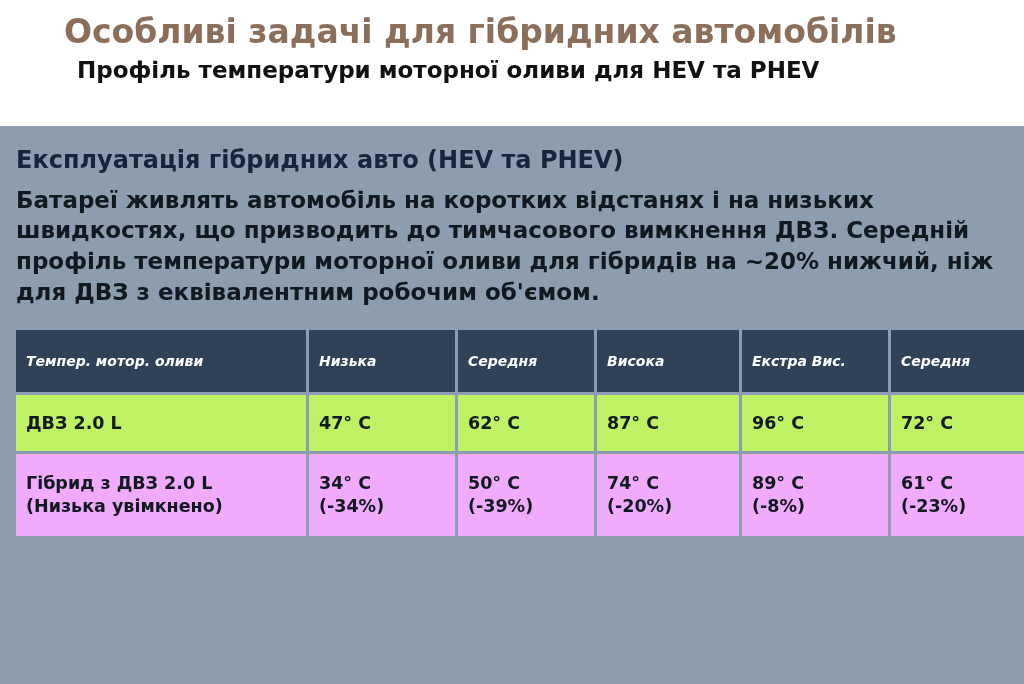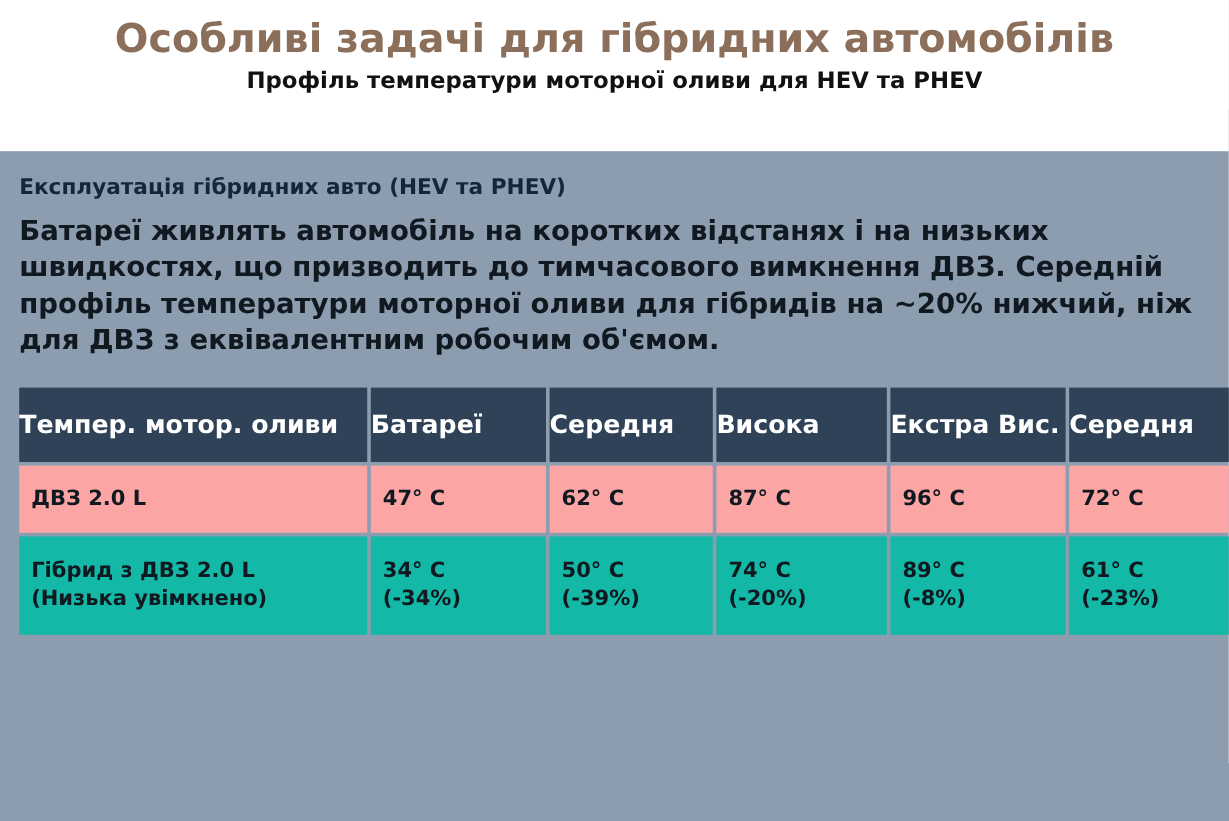--- a/index.html
+++ b/index.html
@@ -16,52 +16,52 @@
   .page {
     position: relative;
     width: 1024px;
     height: 684px;
     box-sizing: border-box;
   }
   
   .header {
     padding: 14px 0 12px 0;
     background: #ffffff;
-    text-align: center;
+    margin-left: 44px;
   }
   .title {
     font-size: 33px;
     font-weight: bold;
     color: #8c6f5a;
     letter-spacing: 0px;
     line-height: 1.12;
     margin: 0 0 6px 0;
     padding: 0 20px;
   }
   .subtitle {
-    font-size: 19px;
+    font-size: 23px;
     font-weight: bold;
     color: #111111;
     line-height: 1.15;
     margin: 0;
     padding: 0 33px;
   }
   
   .panel {
     position: absolute;
     left: 0;
     top: 126px;
     width: 1024px;
     height: 558px;
     background: #8d9db0;
     box-sizing: border-box;
     padding: 18px 14px 0 14px;
   }
   .section-title {
-    font-size: 18px;
+    font-size: 24px;
     font-weight: bold;
     color: #16263a;
     margin: 2px 0 10px 2px;
     line-height: 1.2;
   }
   .section-body {
     font-size: 23px;
     font-weight: bold;
     color: #101820;
     line-height: 1.33;
@@ -75,40 +75,41 @@
   table.data {
     border-collapse: separate;
     border-spacing: 3px;
     width: 1000px;
     margin-left: -1px;
     table-layout: fixed;
   }
   table.data th {
     background: #2f4257;
     color: #ffffff;
-    font-size: 21px;
+    font-size: 14px;
     font-weight: bold;
     text-align: left;
     vertical-align: middle;
-    padding: 14px 0;
+    padding: 14px 10px;
     height: 62px;
     box-sizing: border-box;
+    font-style: italic;
   }
   table.data td {
-    background: #fca5a5;
+    background: #bef264;
     color: #101820;
     font-size: 17.5px;
     font-weight: bold;
     text-align: left;
     vertical-align: middle;
     padding: 12px 10px;
     box-sizing: border-box;
   }
   table.data tr.row-alt td {
-    background: #14b8a6;
+    background: #f0abfc;
   }
   table.data tr.row-1 td { height: 56px; }
   table.data tr.row-2 td { height: 82px; }
   .cell-line { display: block; line-height: 1.30; }
   
   col.c0 { width: 290px; }
   col.c1 { width: 146px; }
   col.c2 { width: 136px; }
   col.c3 { width: 142px; }
   col.c4 { width: 146px; }
@@ -134,21 +135,21 @@
           <col class="c0">
             <col class="c1">
             <col class="c2">
             <col class="c3">
             <col class="c4">
             <col class="c5">
         </colgroup>
         <thead>
           <tr>
             <th>Темпер. мотор. оливи</th>
-            <th>Батареї</th>
+            <th>Низька</th>
             <th>Середня</th>
             <th>Висока</th>
             <th>Екстра Вис.</th>
             <th>Середня</th>
           </tr>
         </thead>
         <tbody>
           <tr class="row-1">
             <td>
               <span class="cell-line">ДВЗ 2.0 L</span>

